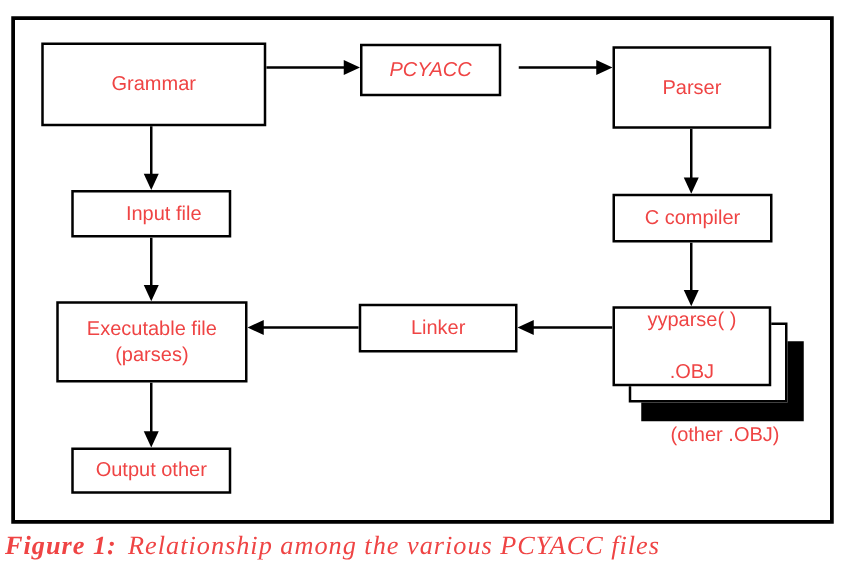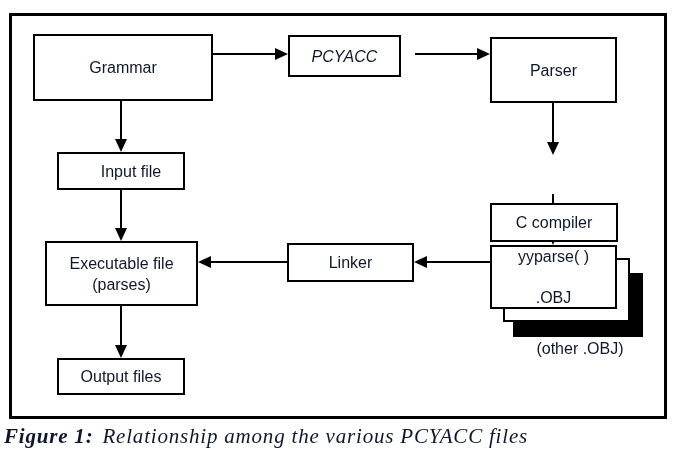--- a/index.html
+++ b/index.html
@@ -4,21 +4,21 @@
 <style>
   * { box-sizing: border-box; margin: 0; padding: 0; }
   html, body { background: #ffffff; }
   .stage {
     position: relative;
     width: 680px;
     height: 456px;
     background: #ffffff;
     overflow: hidden;
     font-family: "Liberation Sans", sans-serif;
-    color: #0f172a;
+    color: #ef4444;
   }
   .frame {
     position: absolute;
     border: 3px solid #000;
     background: transparent;
   }
   .box {
     position: absolute;
     background: #ffffff;
     border: 2px solid #000;
@@ -111,40 +111,40 @@
   </div>
 
   <div class="box" style="left:490px; top:37px; width:127px; height:66px;">
     <span>Parser</span>
   </div>
 
   <div class="box" style="left:57px; top:152px; width:128px; height:38px;padding-left:20px;">
     <span>Input file</span>
   </div>
 
-  <div class="box" style="left:490px; top:155px; width:128px; height:39px;margin-top:48px;">
+  <div class="box" style="left:490px; top:155px; width:128px; height:39px;">
     <span>C compiler</span>
   </div>
 
   <div class="box" style="left:287px; top:243px; width:127px; height:39px;text-align:right;">
     <span>Linker</span>
   </div>
 
   <div class="box" style="left:45px; top:241px; width:153px; height:65px;">
     <span>Executable file</span>
     <span>(parses)</span>
   </div>
 
   <div class="box" style="left:490px; top:245px; width:127px; height:64px;gap:20px;">
     <span>yyparse( )</span>
     <span>.OBJ</span>
   </div>
 
   <div class="box" style="left:57px; top:358px; width:128px; height:37px;">
-    <span>Output files</span>
+    <span>Output other</span>
   </div>
 
   <div class="free-label" style="left:515px; top:340px; width:130px;">(other .OBJ)</div>
 
   <div class="caption">
     <span class="lbl">Figure 1:</span><span>Relationship among the various PCYACC files</span>
   </div>
 
 </div>
 

